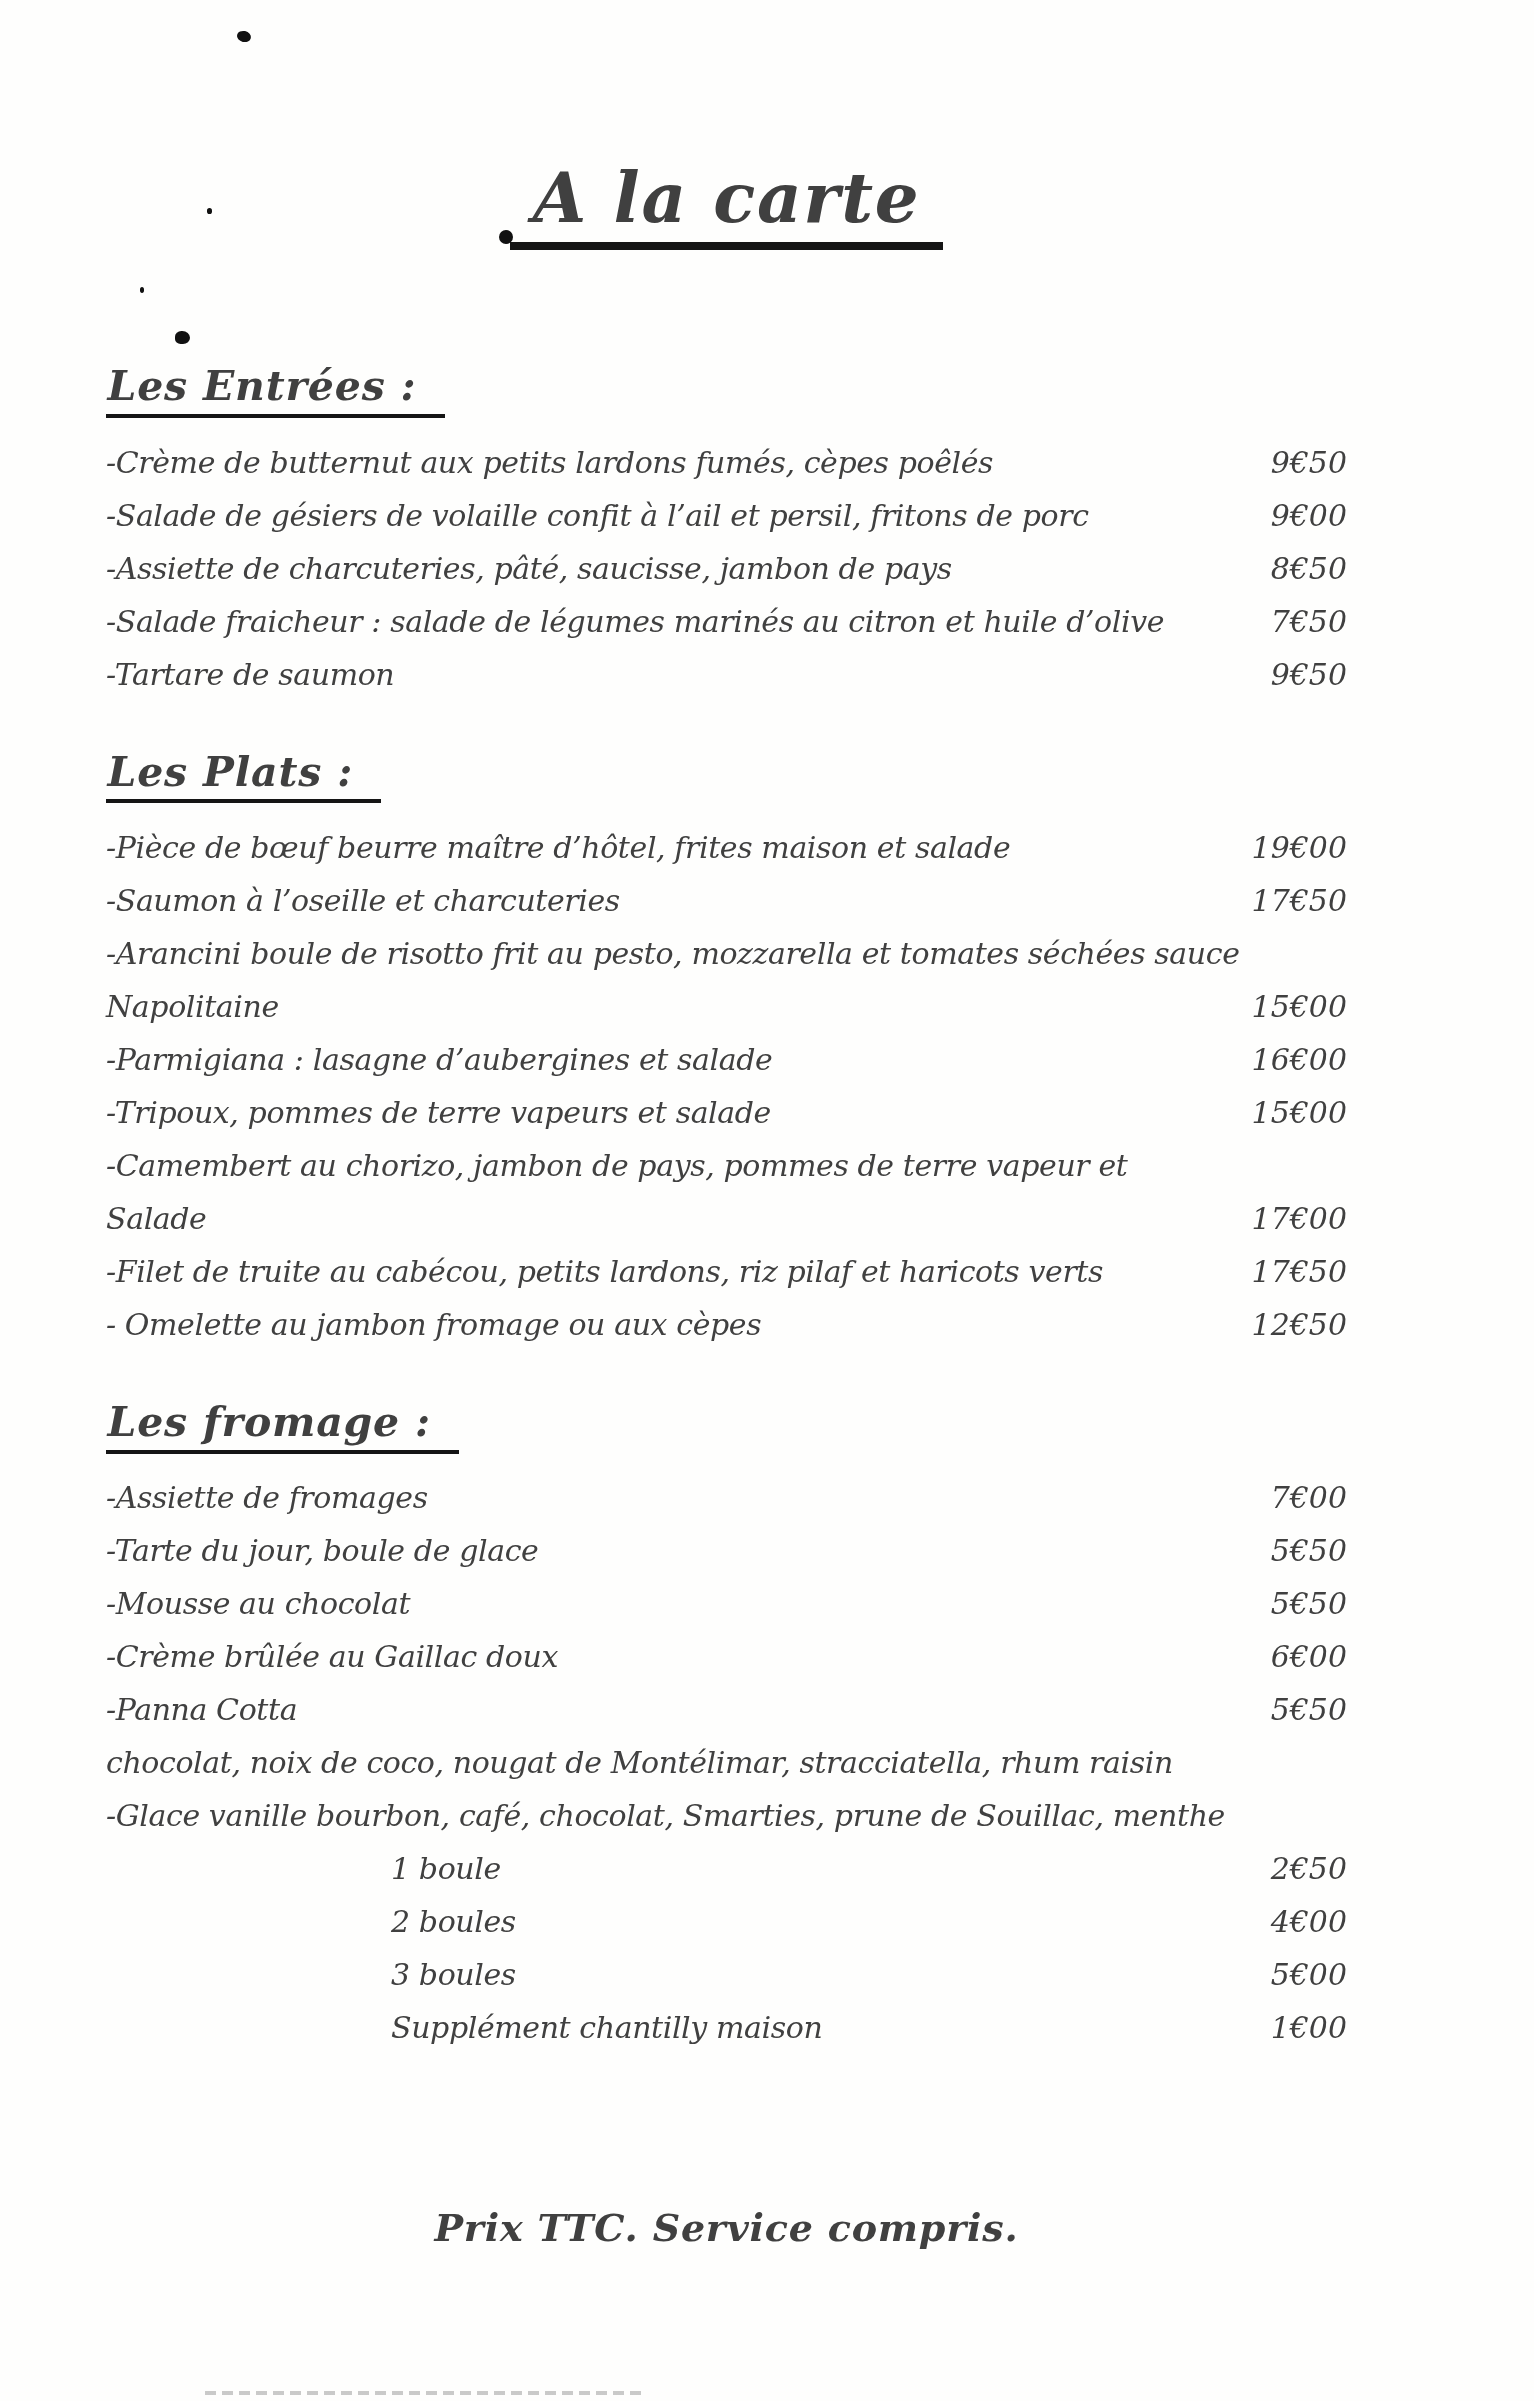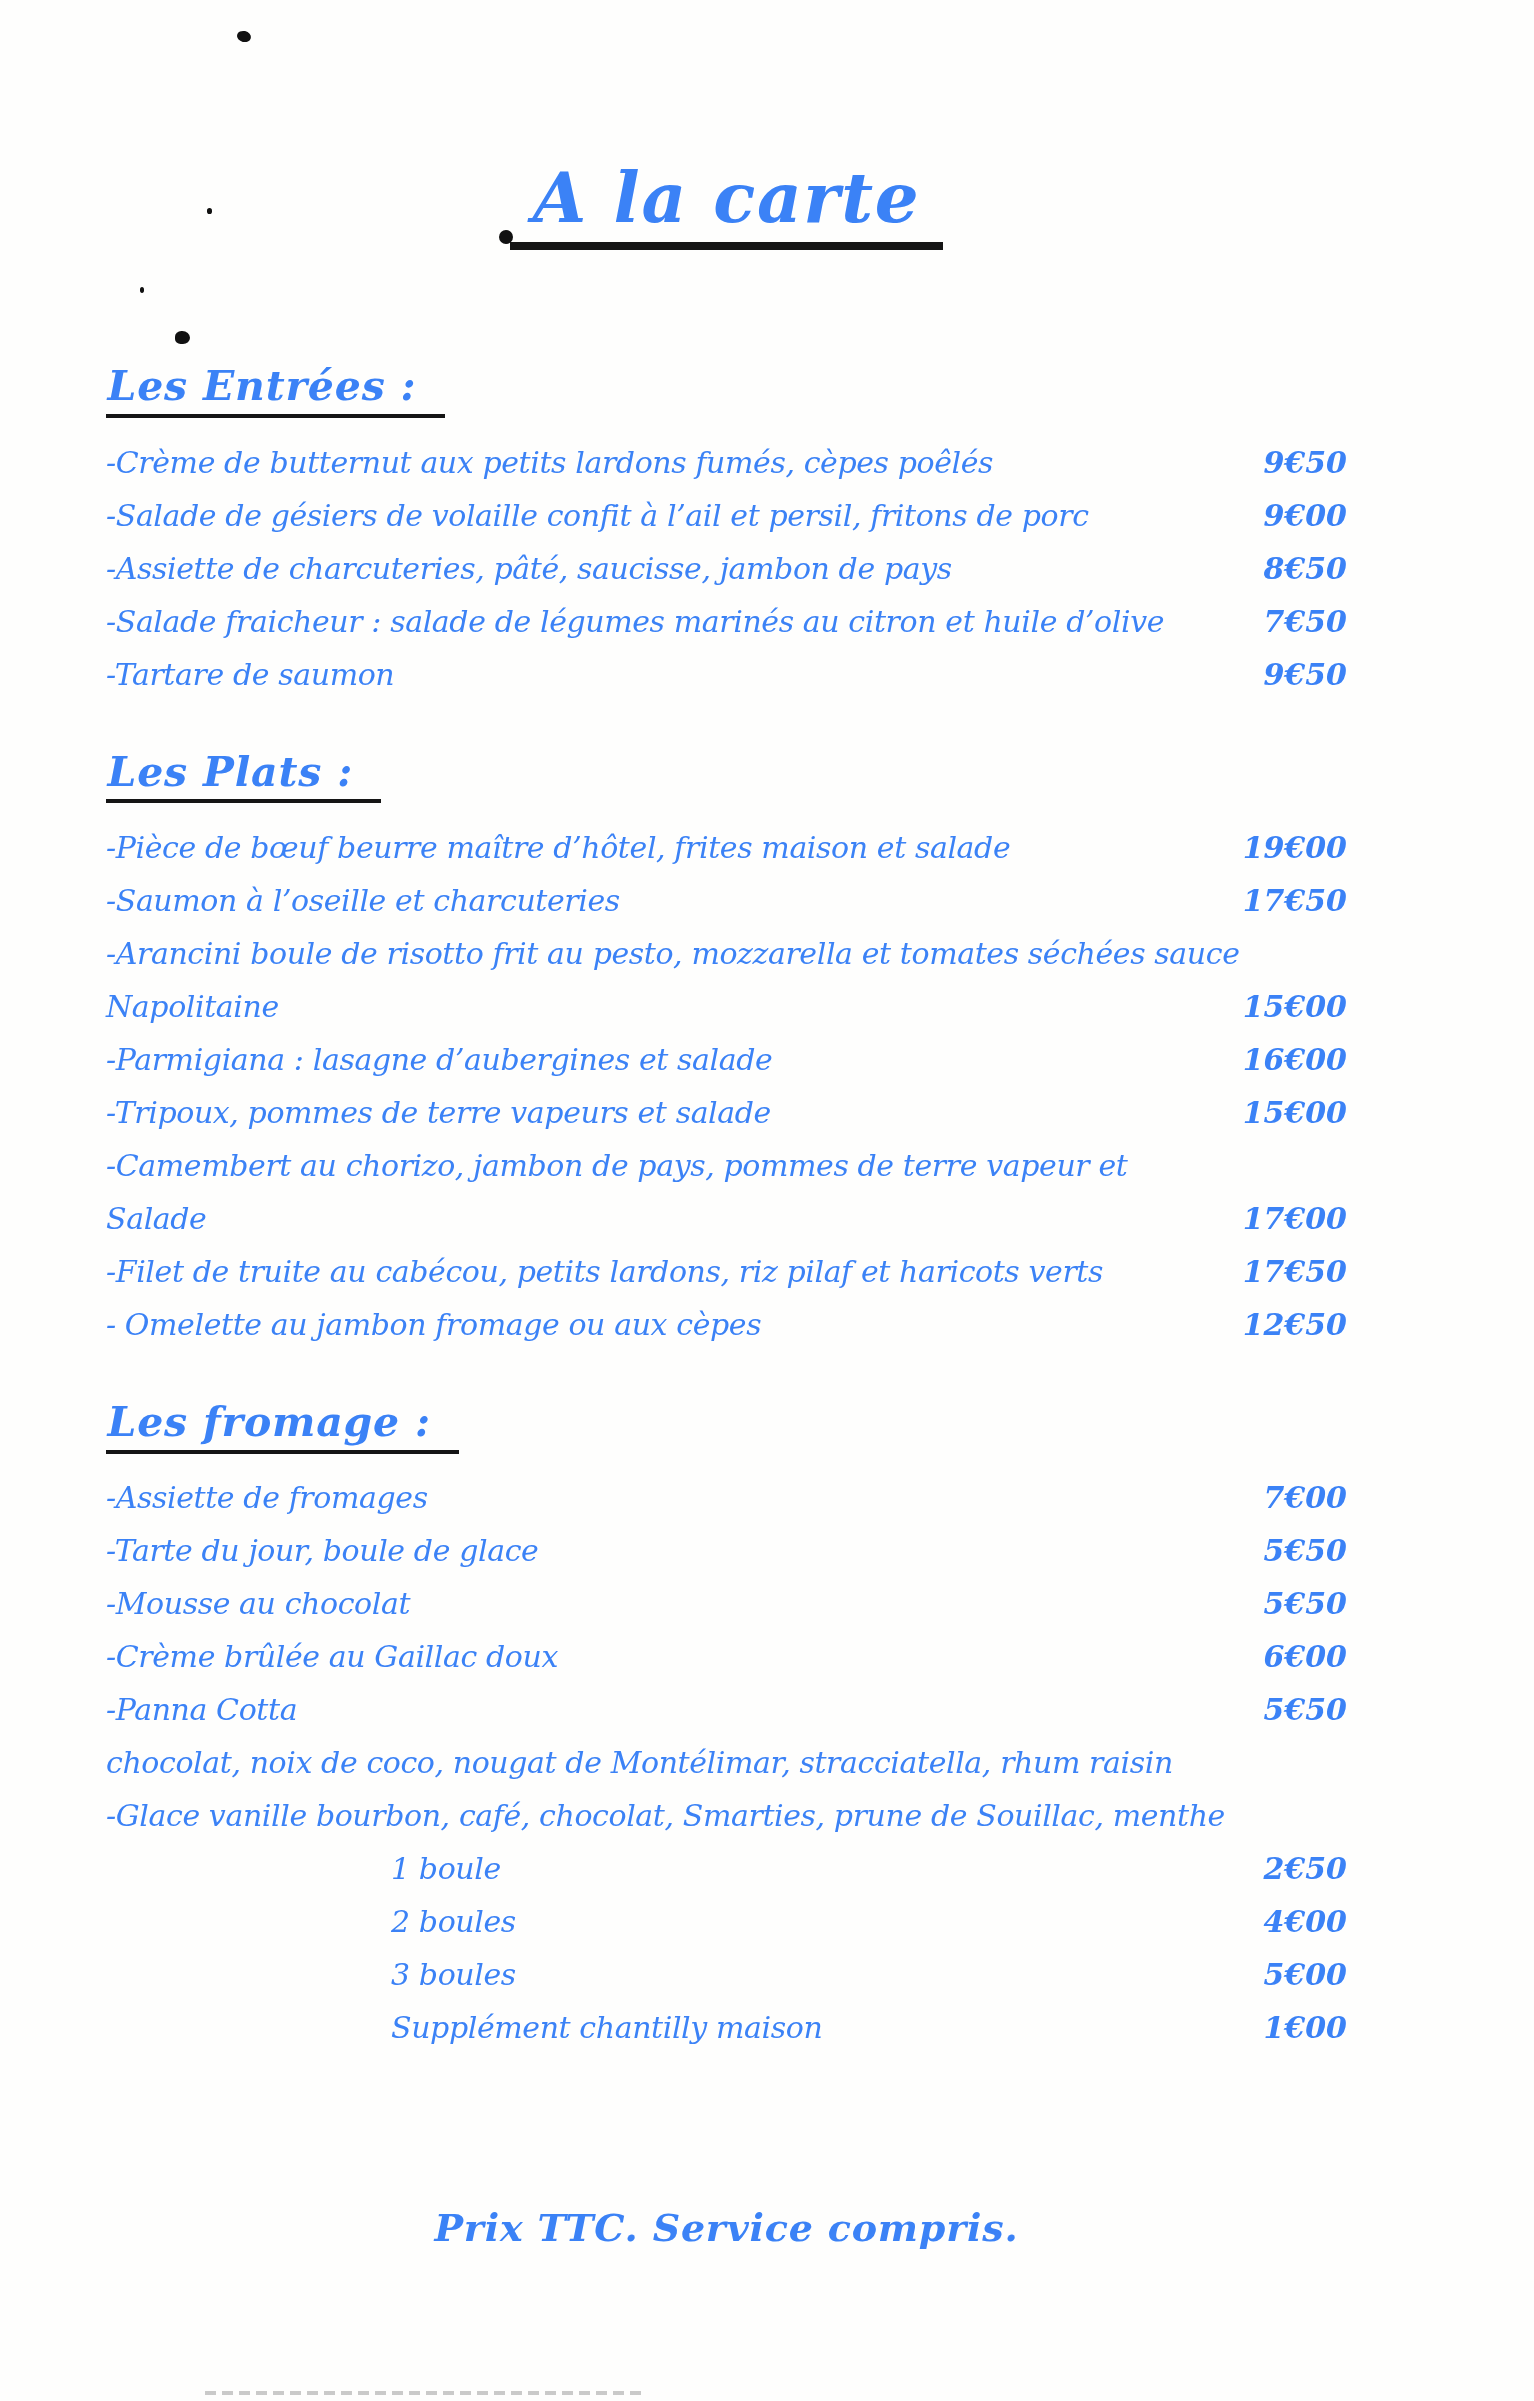--- a/index.html
+++ b/index.html
@@ -1,21 +1,21 @@
 <!DOCTYPE html>
 <html style="font-size:13px"><head>
 <meta charset="utf-8">
 <style>
   html,body{margin:0;padding:0;background:#d9d9d9;}
   .page{
     position:relative;
     width:1534px;height:2401px;
     margin:0 auto;
     background:#fefefd;
-    color:#3b82f6;
+    color:#404040;
     font-family:"DejaVu Serif", serif;
     font-style:italic;
     overflow:hidden;
   }
   .content{padding:160px 187px 0 106px;}
   .title-wrap{text-align:center;}
   .page-title{
     display:inline-block;
     font-size:69px;
     font-weight:bold;
@@ -39,21 +39,21 @@
   .rows{margin-top:4.9px;}
   .row{
     display:flex;
     justify-content:space-between;
     align-items:baseline;
     line-height:53px;
     font-size:30px;
     letter-spacing:-0.4px;
   }
   .row .name{white-space:nowrap;}
-  .row .price{font-weight:bold;white-space:nowrap;margin-left:14.7px;letter-spacing:0;}
+  .row .price{font-weight:normal;white-space:nowrap;margin-left:14.7px;letter-spacing:0;}
   .row.indent .name{padding-left:285px;}
   .footer{
     margin-top:151px;
     text-align:center;
     font-size:38px;
     font-weight:bold;
     letter-spacing:0.8px;
   }
   .speck{position:absolute;background:#111;border-radius:50%;}
   .speck.s1{left:237px;top:31px;width:14px;height:10.6px;transform:rotate(12deg);}

